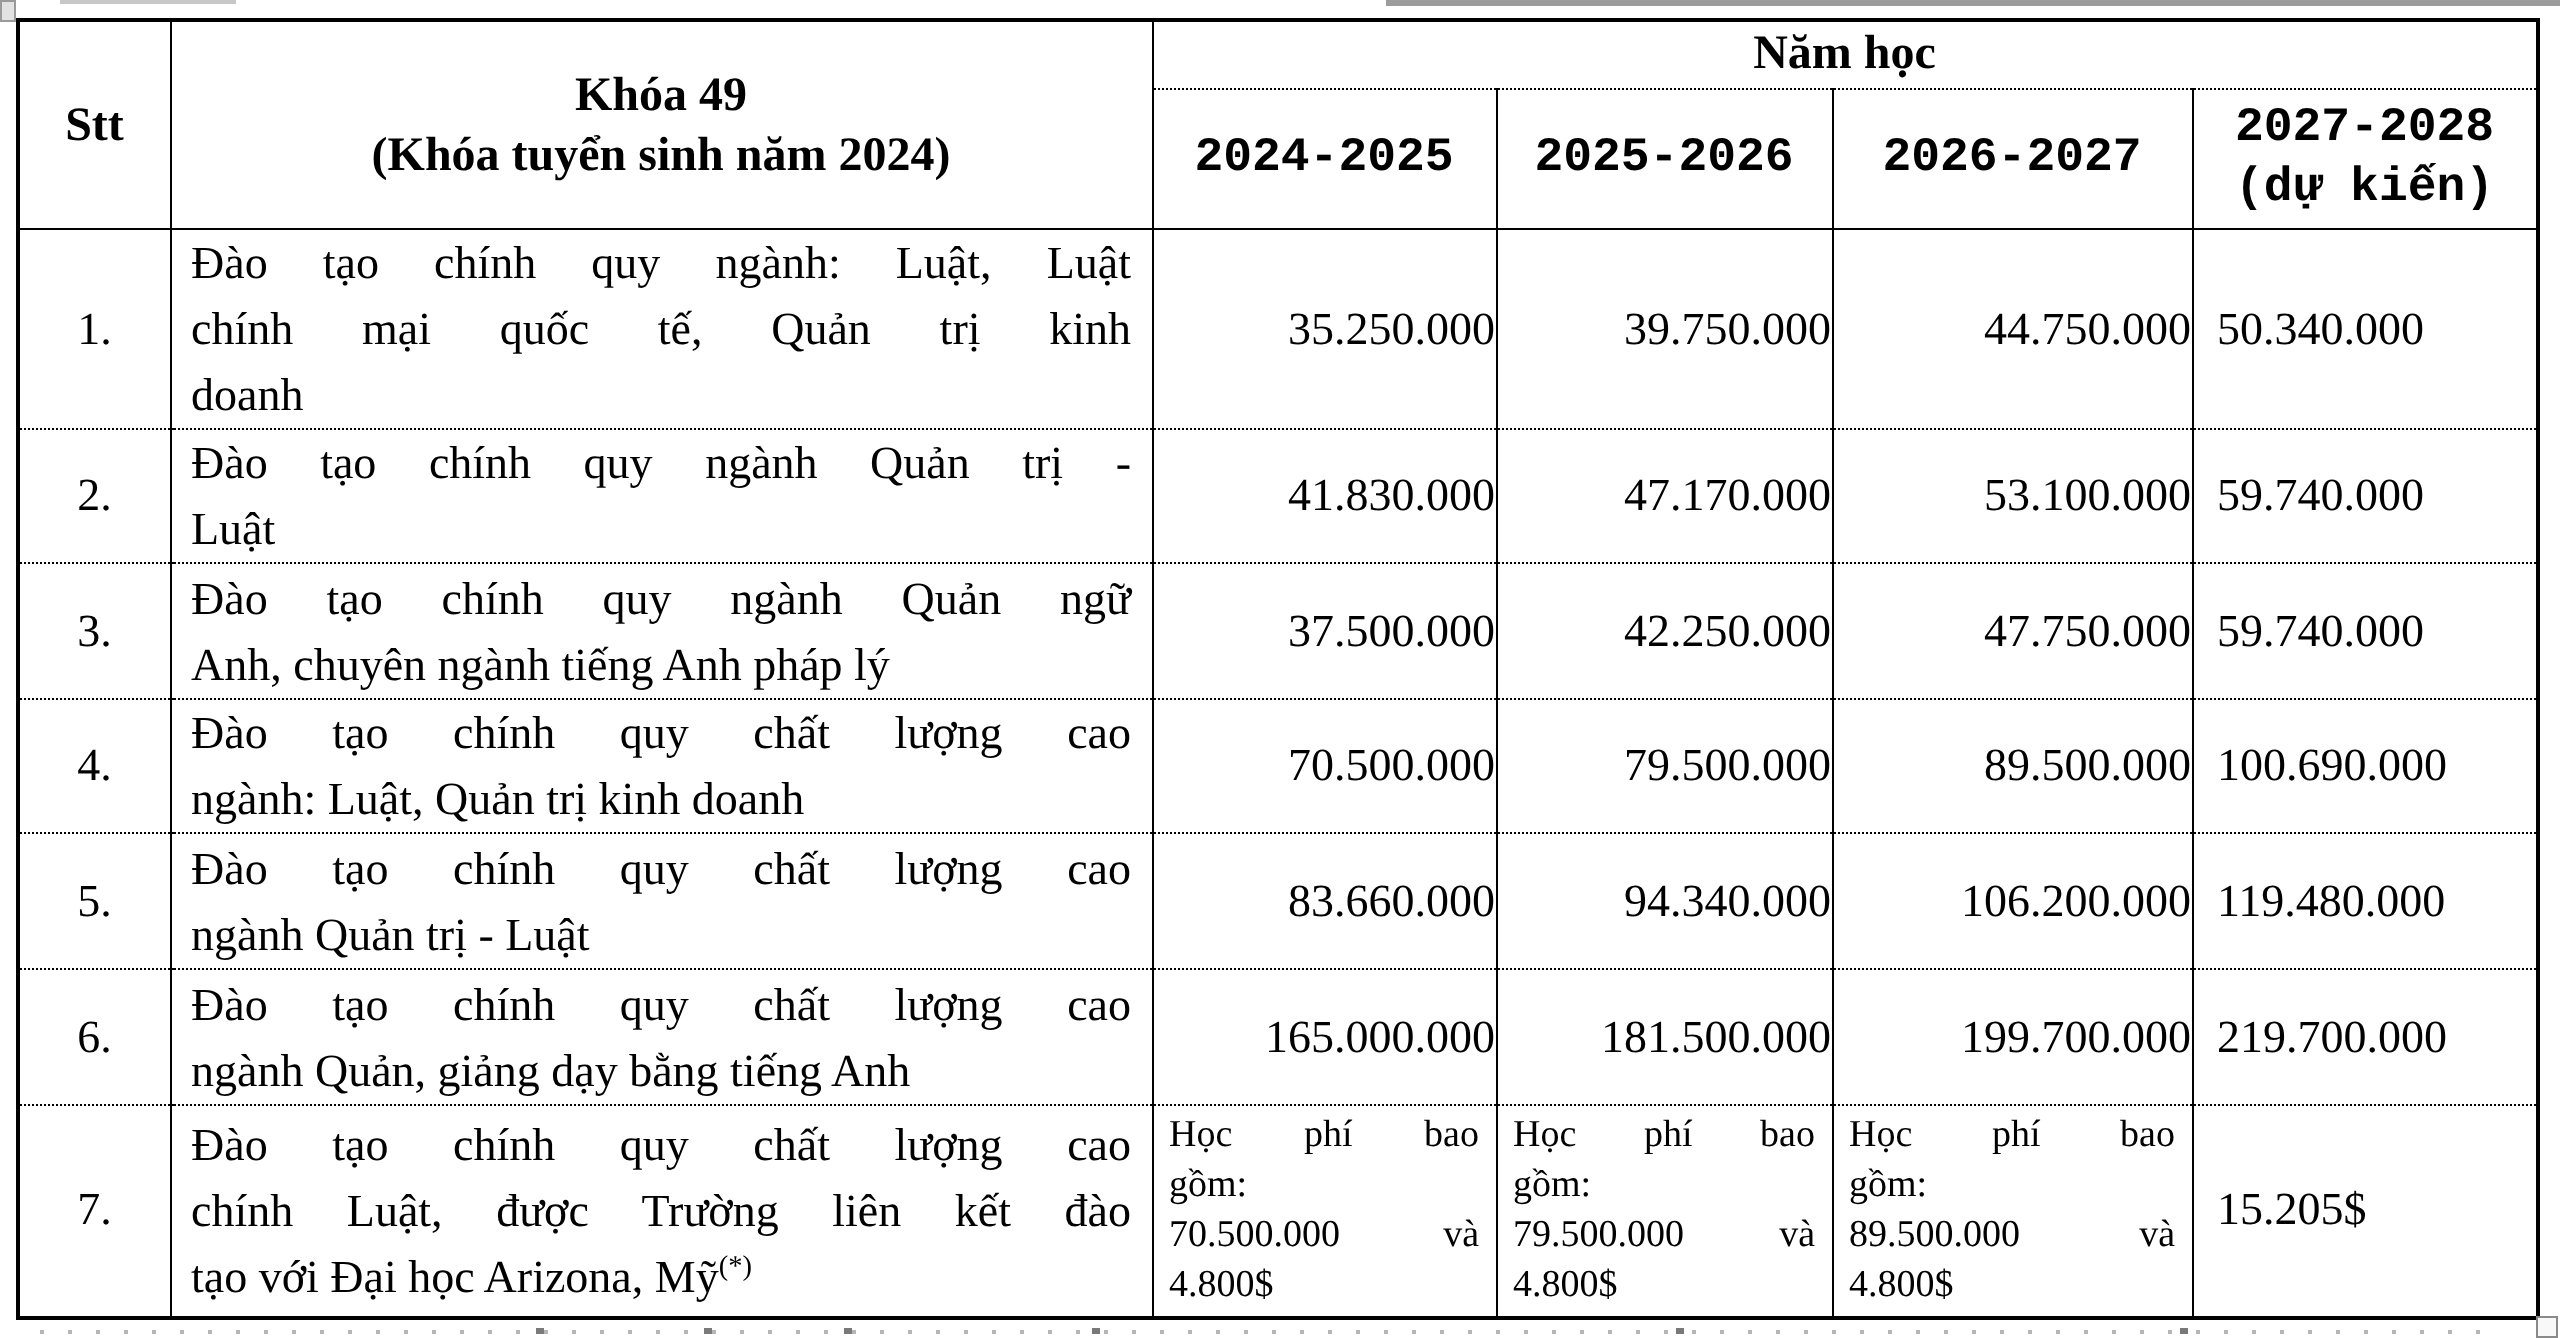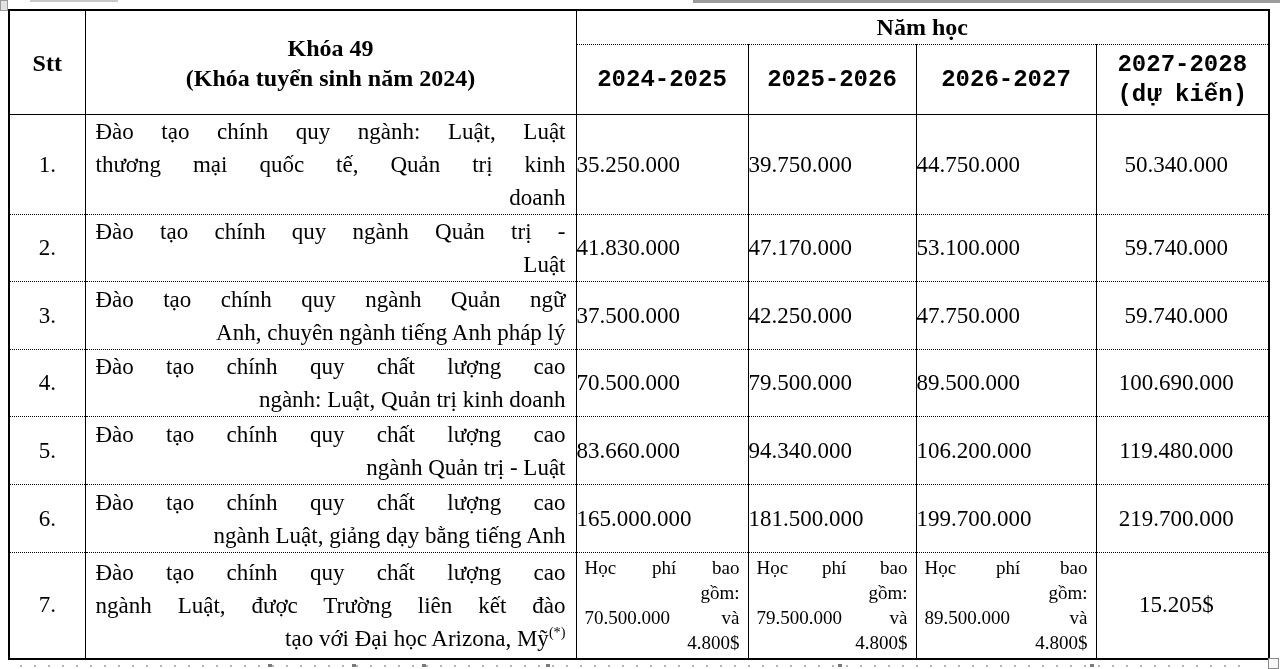--- a/index.html
+++ b/index.html
@@ -48,32 +48,32 @@
   th {
     font-weight: bold;
     font-size: 24px;
     text-align: center;
     line-height: 30px;
   }
   th.h-group { line-height: 33px; }
 
   td.stt  { text-align: center; font-size: 23px; }
   td.prog { padding: 0 10px; font-size: 23px; line-height: 33px; }
-  td.val  { text-align: left; font-size: 23px; }
-  td.val.right { text-align: center; padding-right: 12px; }
+  td.val  { text-align: right; font-size: 23px; }
+  td.val.right { text-align: left; padding-right: 12px; padding-left: 12px; }
 
   td.note {
     vertical-align: top;
     font-size: 19px;
     line-height: 25px;
     padding: 2px 8px 0 8px;
   }
 
   .jl { text-align: justify; text-align-last: justify; }
-  .ll { text-align: right; }
+  .ll { text-align: left; }
 
   sup { font-size: 0.62em; line-height: 0; }
 
   
   .frag { position: absolute; }
   .frag-top-right   { left: 693px; top: 0; width: 587px; height: 3px; background: #9c9c9c; }
   .frag-top-smudge  { left: 30px;  top: 0; width: 88px;  height: 2px; background: #c8c8c8; }
   .frag-corner-glyph{ left: 0; top: 0; width: 8px; height: 11px; background: #e2e2e2; border: 1px solid #9a9a9a; box-sizing: border-box; }
   .frag-below-dots  {
     left: 20px; top: 665px; width: 1232px; height: 2px;
@@ -119,21 +119,21 @@
         <div>2027-2028</div>
         <div>(dự kiến)</div>
       </th>
     </tr>
   </thead>
   <tbody>
       <tr class="r0">
         <td class="stt">1.</td>
         <td class="prog">
           <div class="jl">Đào tạo chính quy ngành: Luật, Luật</div>
-          <div class="jl">thương mại quốc tế, Quản trị kinh</div>
+          <div class="jl">chính mại quốc tế, Quản trị kinh</div>
           <div class="ll">doanh</div>
         </td>
         <td class="val">35.250.000</td>
         <td class="val">39.750.000</td>
         <td class="val">44.750.000</td>
         <td class="val right">50.340.000</td>
       </tr>
       <tr class="r1">
         <td class="stt">2.</td>
         <td class="prog">
@@ -175,32 +175,32 @@
         </td>
         <td class="val">83.660.000</td>
         <td class="val">94.340.000</td>
         <td class="val">106.200.000</td>
         <td class="val right">119.480.000</td>
       </tr>
       <tr class="r5">
         <td class="stt">6.</td>
         <td class="prog">
           <div class="jl">Đào tạo chính quy chất lượng cao</div>
-          <div class="ll">ngành Luật, giảng dạy bằng tiếng Anh</div>
+          <div class="ll">ngành Quản, giảng dạy bằng tiếng Anh</div>
         </td>
         <td class="val">165.000.000</td>
         <td class="val">181.500.000</td>
         <td class="val">199.700.000</td>
         <td class="val right">219.700.000</td>
       </tr>
       <tr class="r6">
         <td class="stt">7.</td>
         <td class="prog">
           <div class="jl">Đào tạo chính quy chất lượng cao</div>
-          <div class="jl">ngành Luật, được Trường liên kết đào</div>
+          <div class="jl">chính Luật, được Trường liên kết đào</div>
           <div class="ll">tạo với Đại học Arizona, Mỹ<sup>(*)</sup></div>
         </td>
         <td class="note">
           <div class="jl">Học phí bao</div>
           <div class="ll">gồm:</div>
           <div class="jl">70.500.000 và</div>
           <div class="ll">4.800$</div>
         </td>
         <td class="note">
           <div class="jl">Học phí bao</div>

